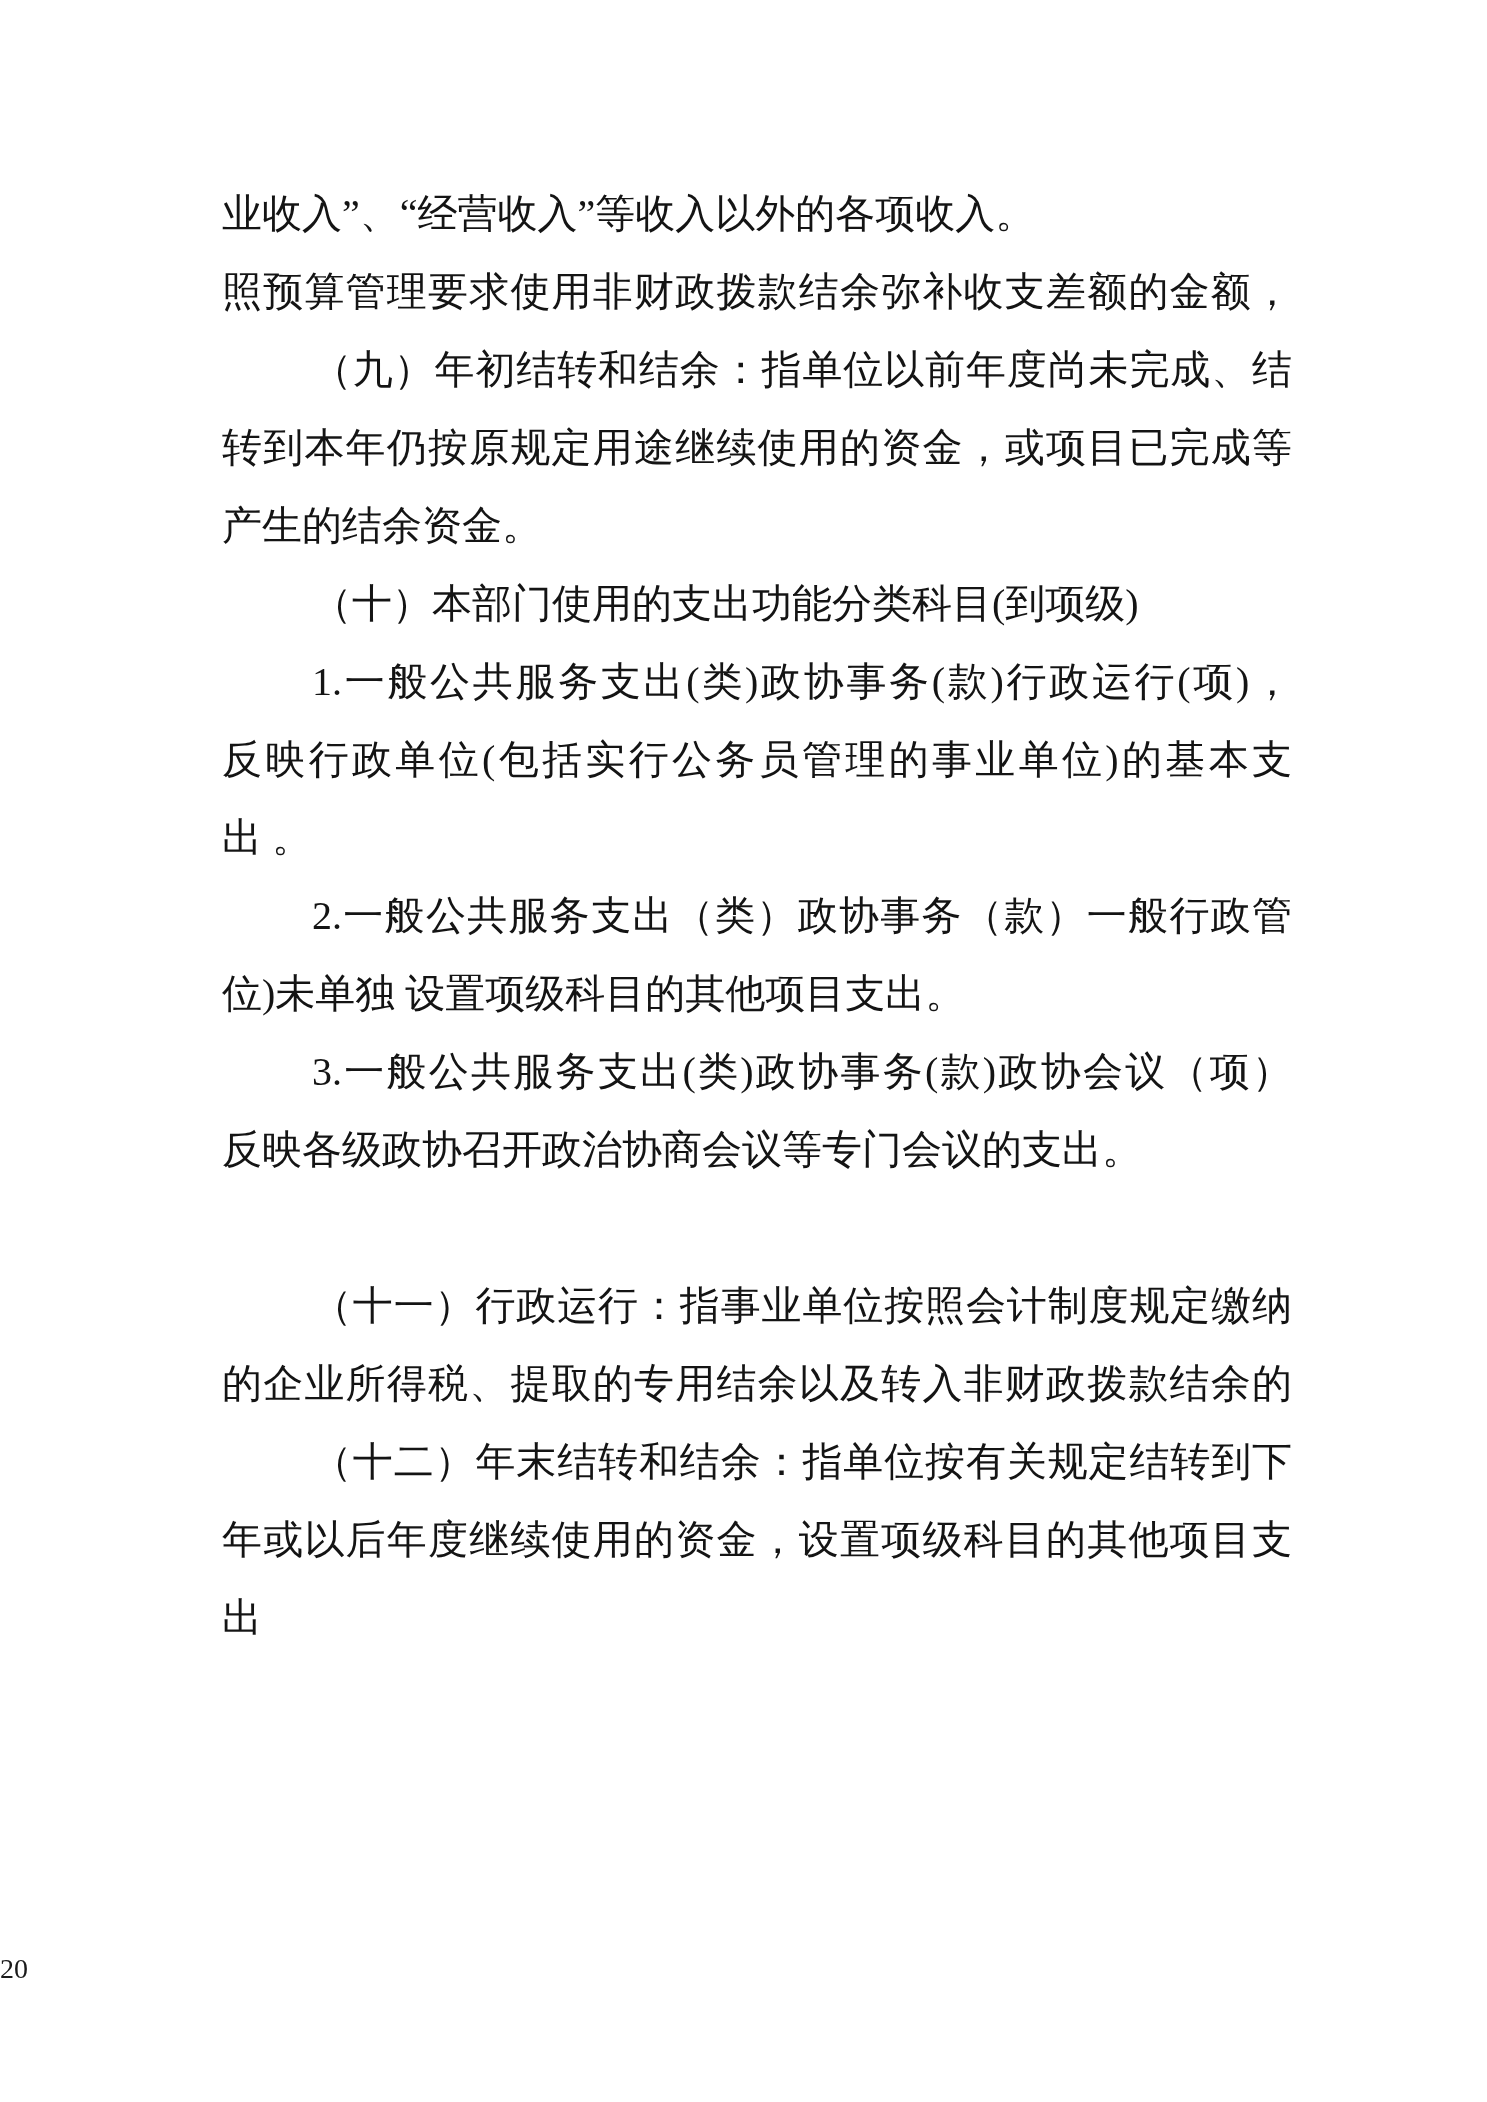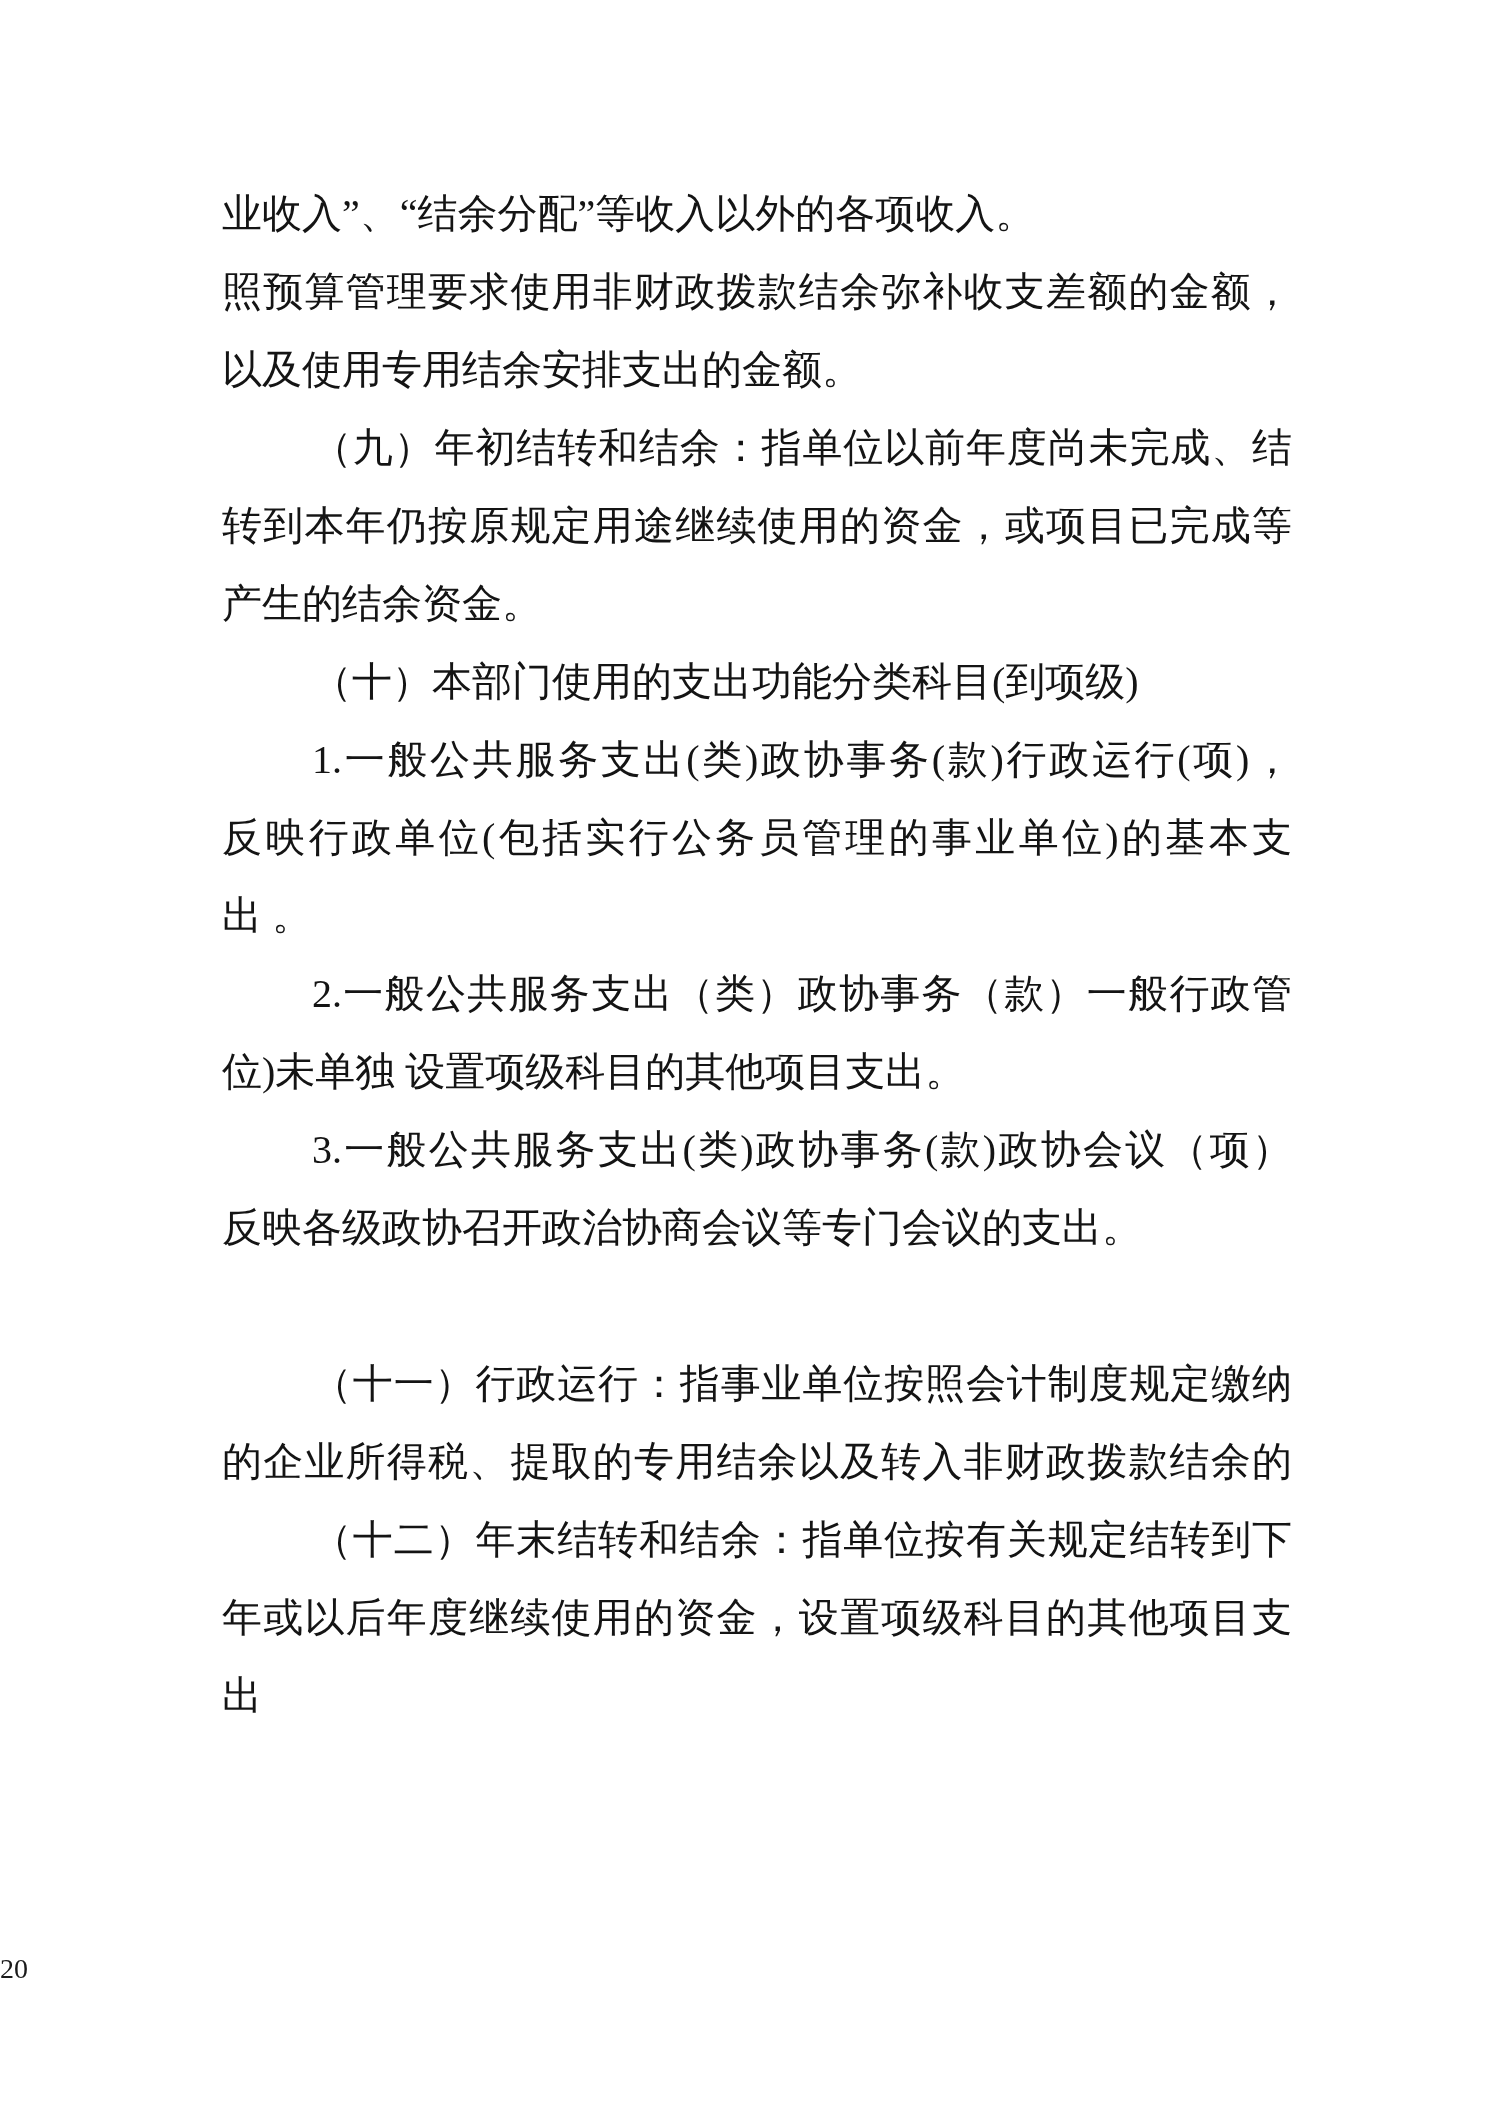--- a/index.html
+++ b/index.html
@@ -55,23 +55,22 @@
     color: #1a1a1a;
     font-family: "Liberation Serif", "DejaVu Serif", serif;
   }
 </style>
 </head>
 <body>
 
 <div class="page">
 
   <div class="textblock">
-    <div class="line">业收入”、“结余分配”等收入以外的各项收入。</div>
+    <div class="line">业收入”、“经营收入”等收入以外的各项收入。</div>
     <div class="line full">照预算管理要求使用非财政拨款结余弥补收支差额的金额，</div>
-    <div class="line">以及使用专用结余安排支出的金额。</div>
     <div class="line ind full">（九）年初结转和结余：指单位以前年度尚未完成、结</div>
     <div class="line full">转到本年仍按原规定用途继续使用的资金，或项目已完成等</div>
     <div class="line">产生的结余资金。</div>
     <div class="line ind">（十）本部门使用的支出功能分类科目(到项级)</div>
     <div class="line ind full">1.一般公共服务支出(类)政协事务(款)行政运行(项)，</div>
     <div class="line full">反映行政单位(包括实行公务员管理的事业单位)的基本支</div>
     <div class="line">出 。</div>
     <div class="line ind full">2.一般公共服务支出（类）政协事务（款）一般行政管</div>
     <div class="line">位)未单独 设置项级科目的其他项目支出。</div>
     <div class="line ind full">3.一般公共服务支出(类)政协事务(款)政协会议（项）</div>

